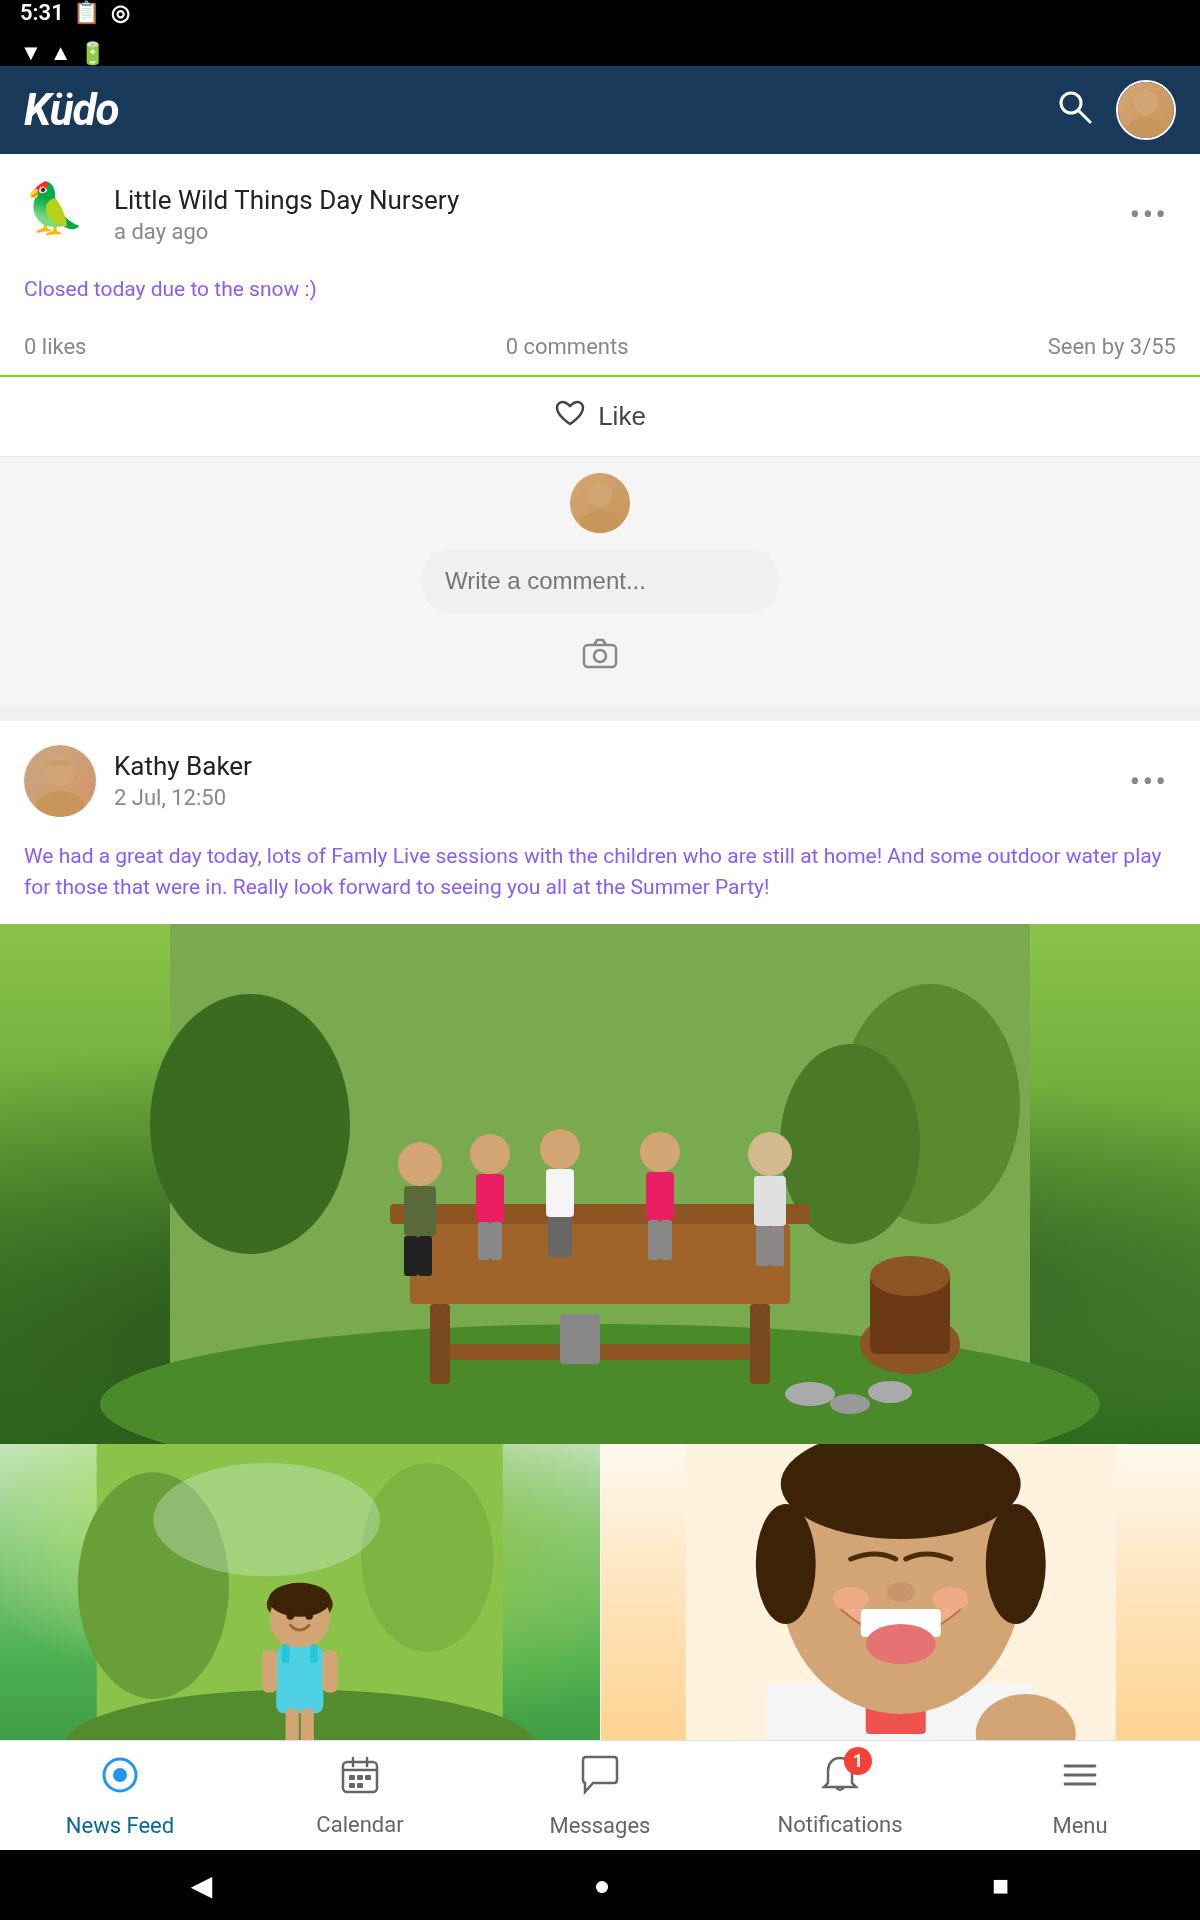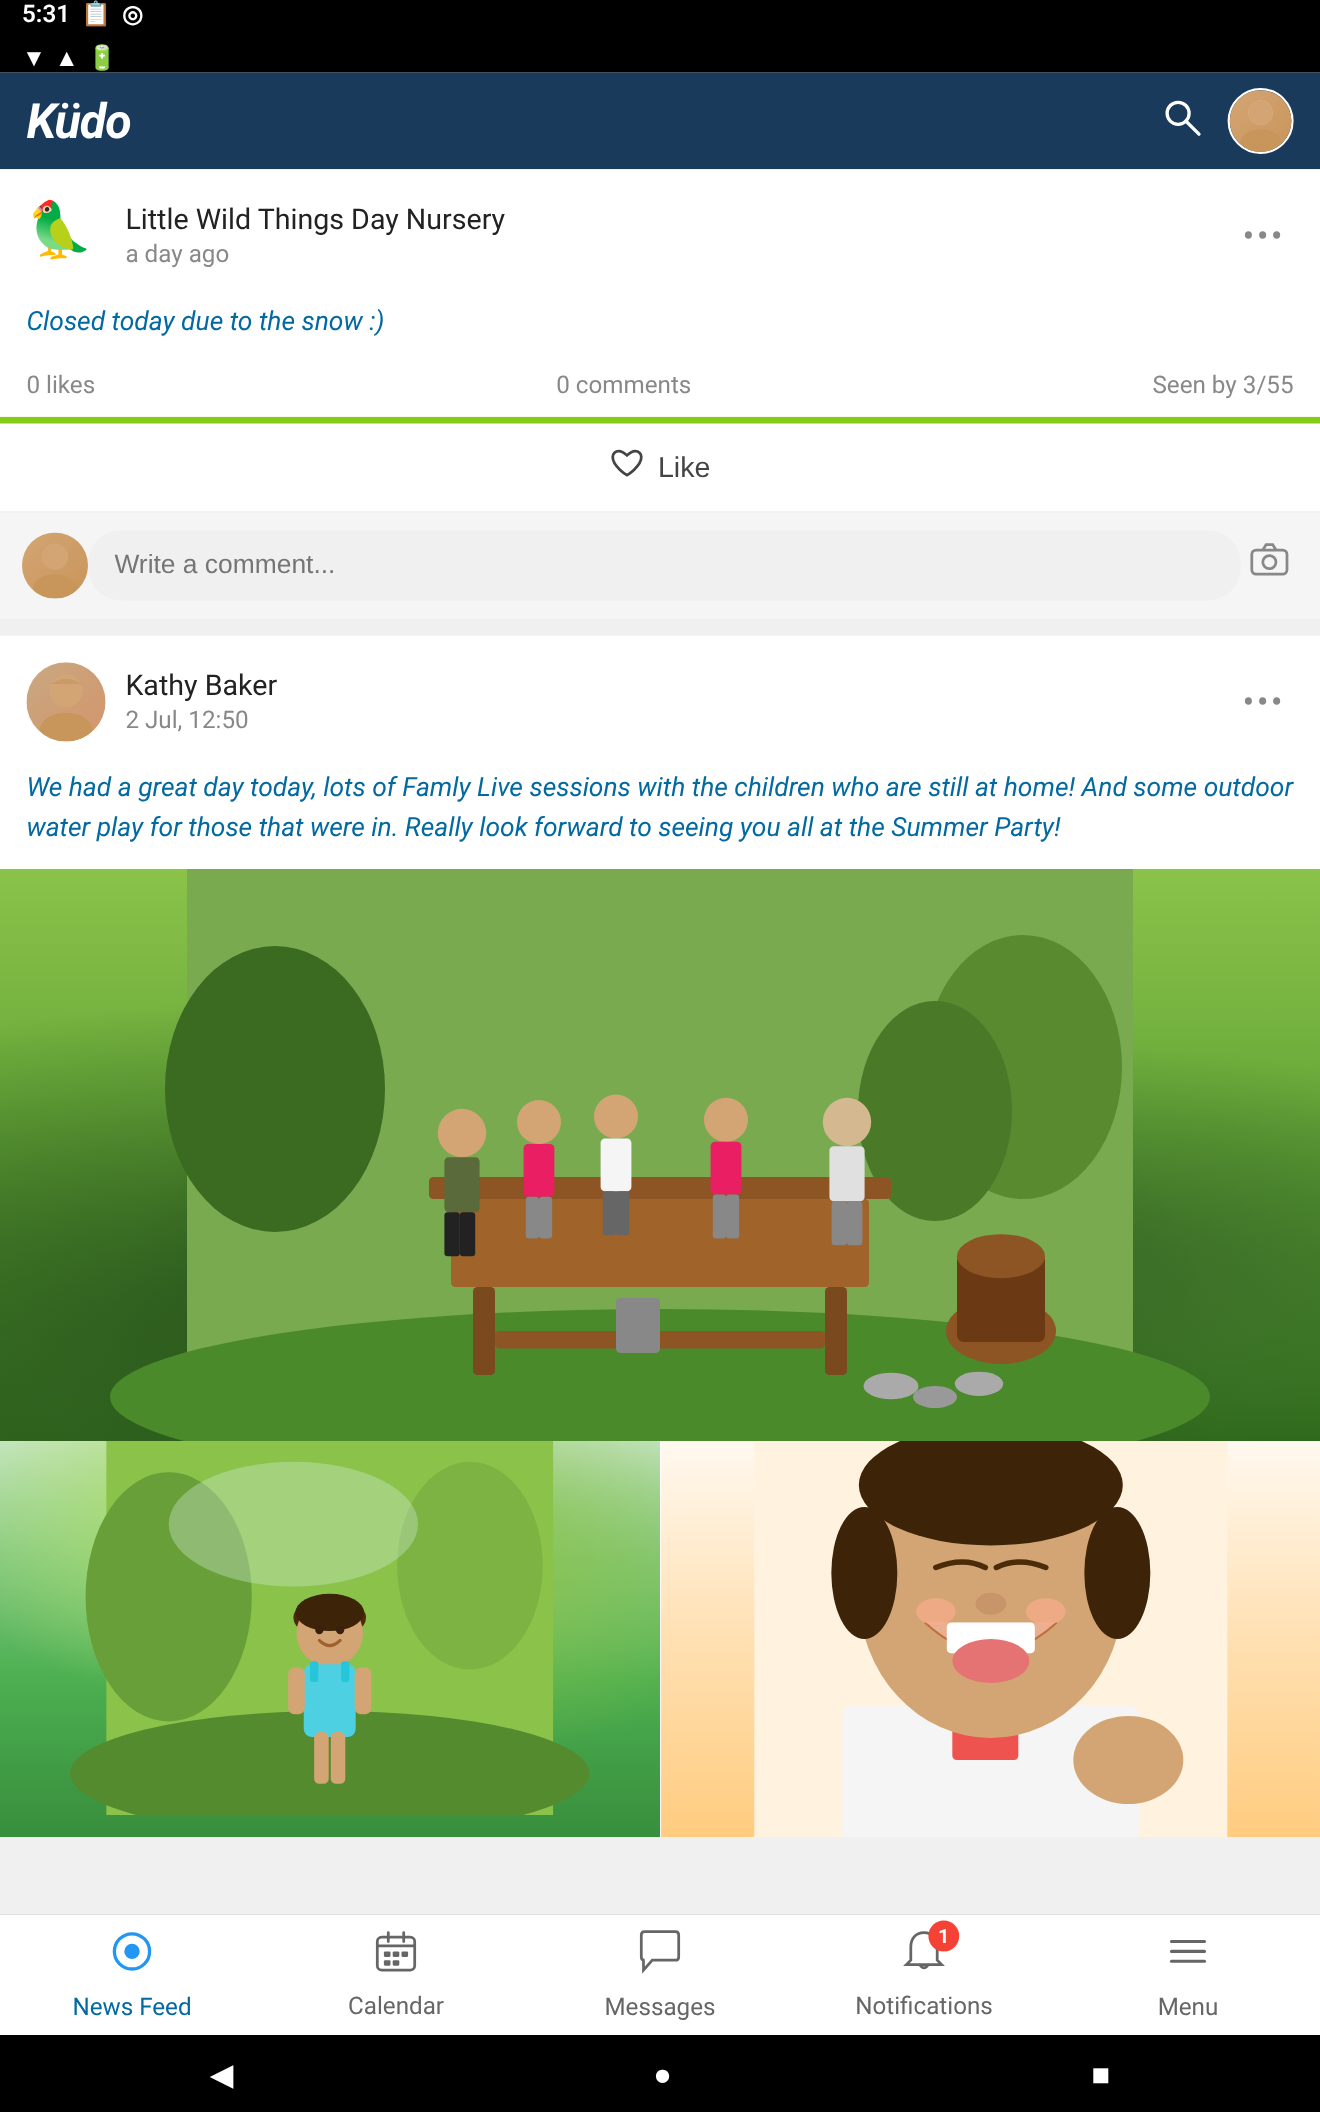--- a/index.html
+++ b/index.html
@@ -106,40 +106,39 @@
       font-size: 32px;
       color: #888;
       cursor: pointer;
       padding: 8px;
       letter-spacing: 2px;
     }
 
     
     .post-content {
       padding: 8px 24px 20px;
-      font-size: 24px;
-      color: #0369a1;
+      font-size: 21px;
+      color: #8b5cf6;
       line-height: 1.5;
-      font-style: italic;
     }
 
     
     .post-stats {
       display: flex;
       justify-content: space-between;
       padding: 8px 24px 16px;
       font-size: 22px;
       color: #888;
       text-align: center;
     }
 
     
     .post-actions {
       display: flex;
-      border-top: 6px solid #84cc16;
+      border-top: 2px solid #84cc16;
       border-bottom: 1px solid #e8e8e8;
     }
     .post-action-btn {
       flex: 1;
       display: flex;
       align-items: center;
       justify-content: center;
       gap: 12px;
       padding: 20px;
       font-size: 26px;
@@ -151,20 +150,22 @@
     }
     .post-action-btn:last-child { border-right: none; }
     .action-icon { font-size: 30px; }
 
     
     .comment-input-row {
       display: flex;
       align-items: center;
       padding: 16px 20px;
       background: #f5f5f5;
+      gap: 16px;
+      flex-direction: column;
     }
     .comment-avatar {
       width: 60px;
       height: 60px;
       border-radius: 50%;
       overflow: hidden;
       flex-shrink: 0;
     }
     .comment-avatar-img {
       width: 100%;

